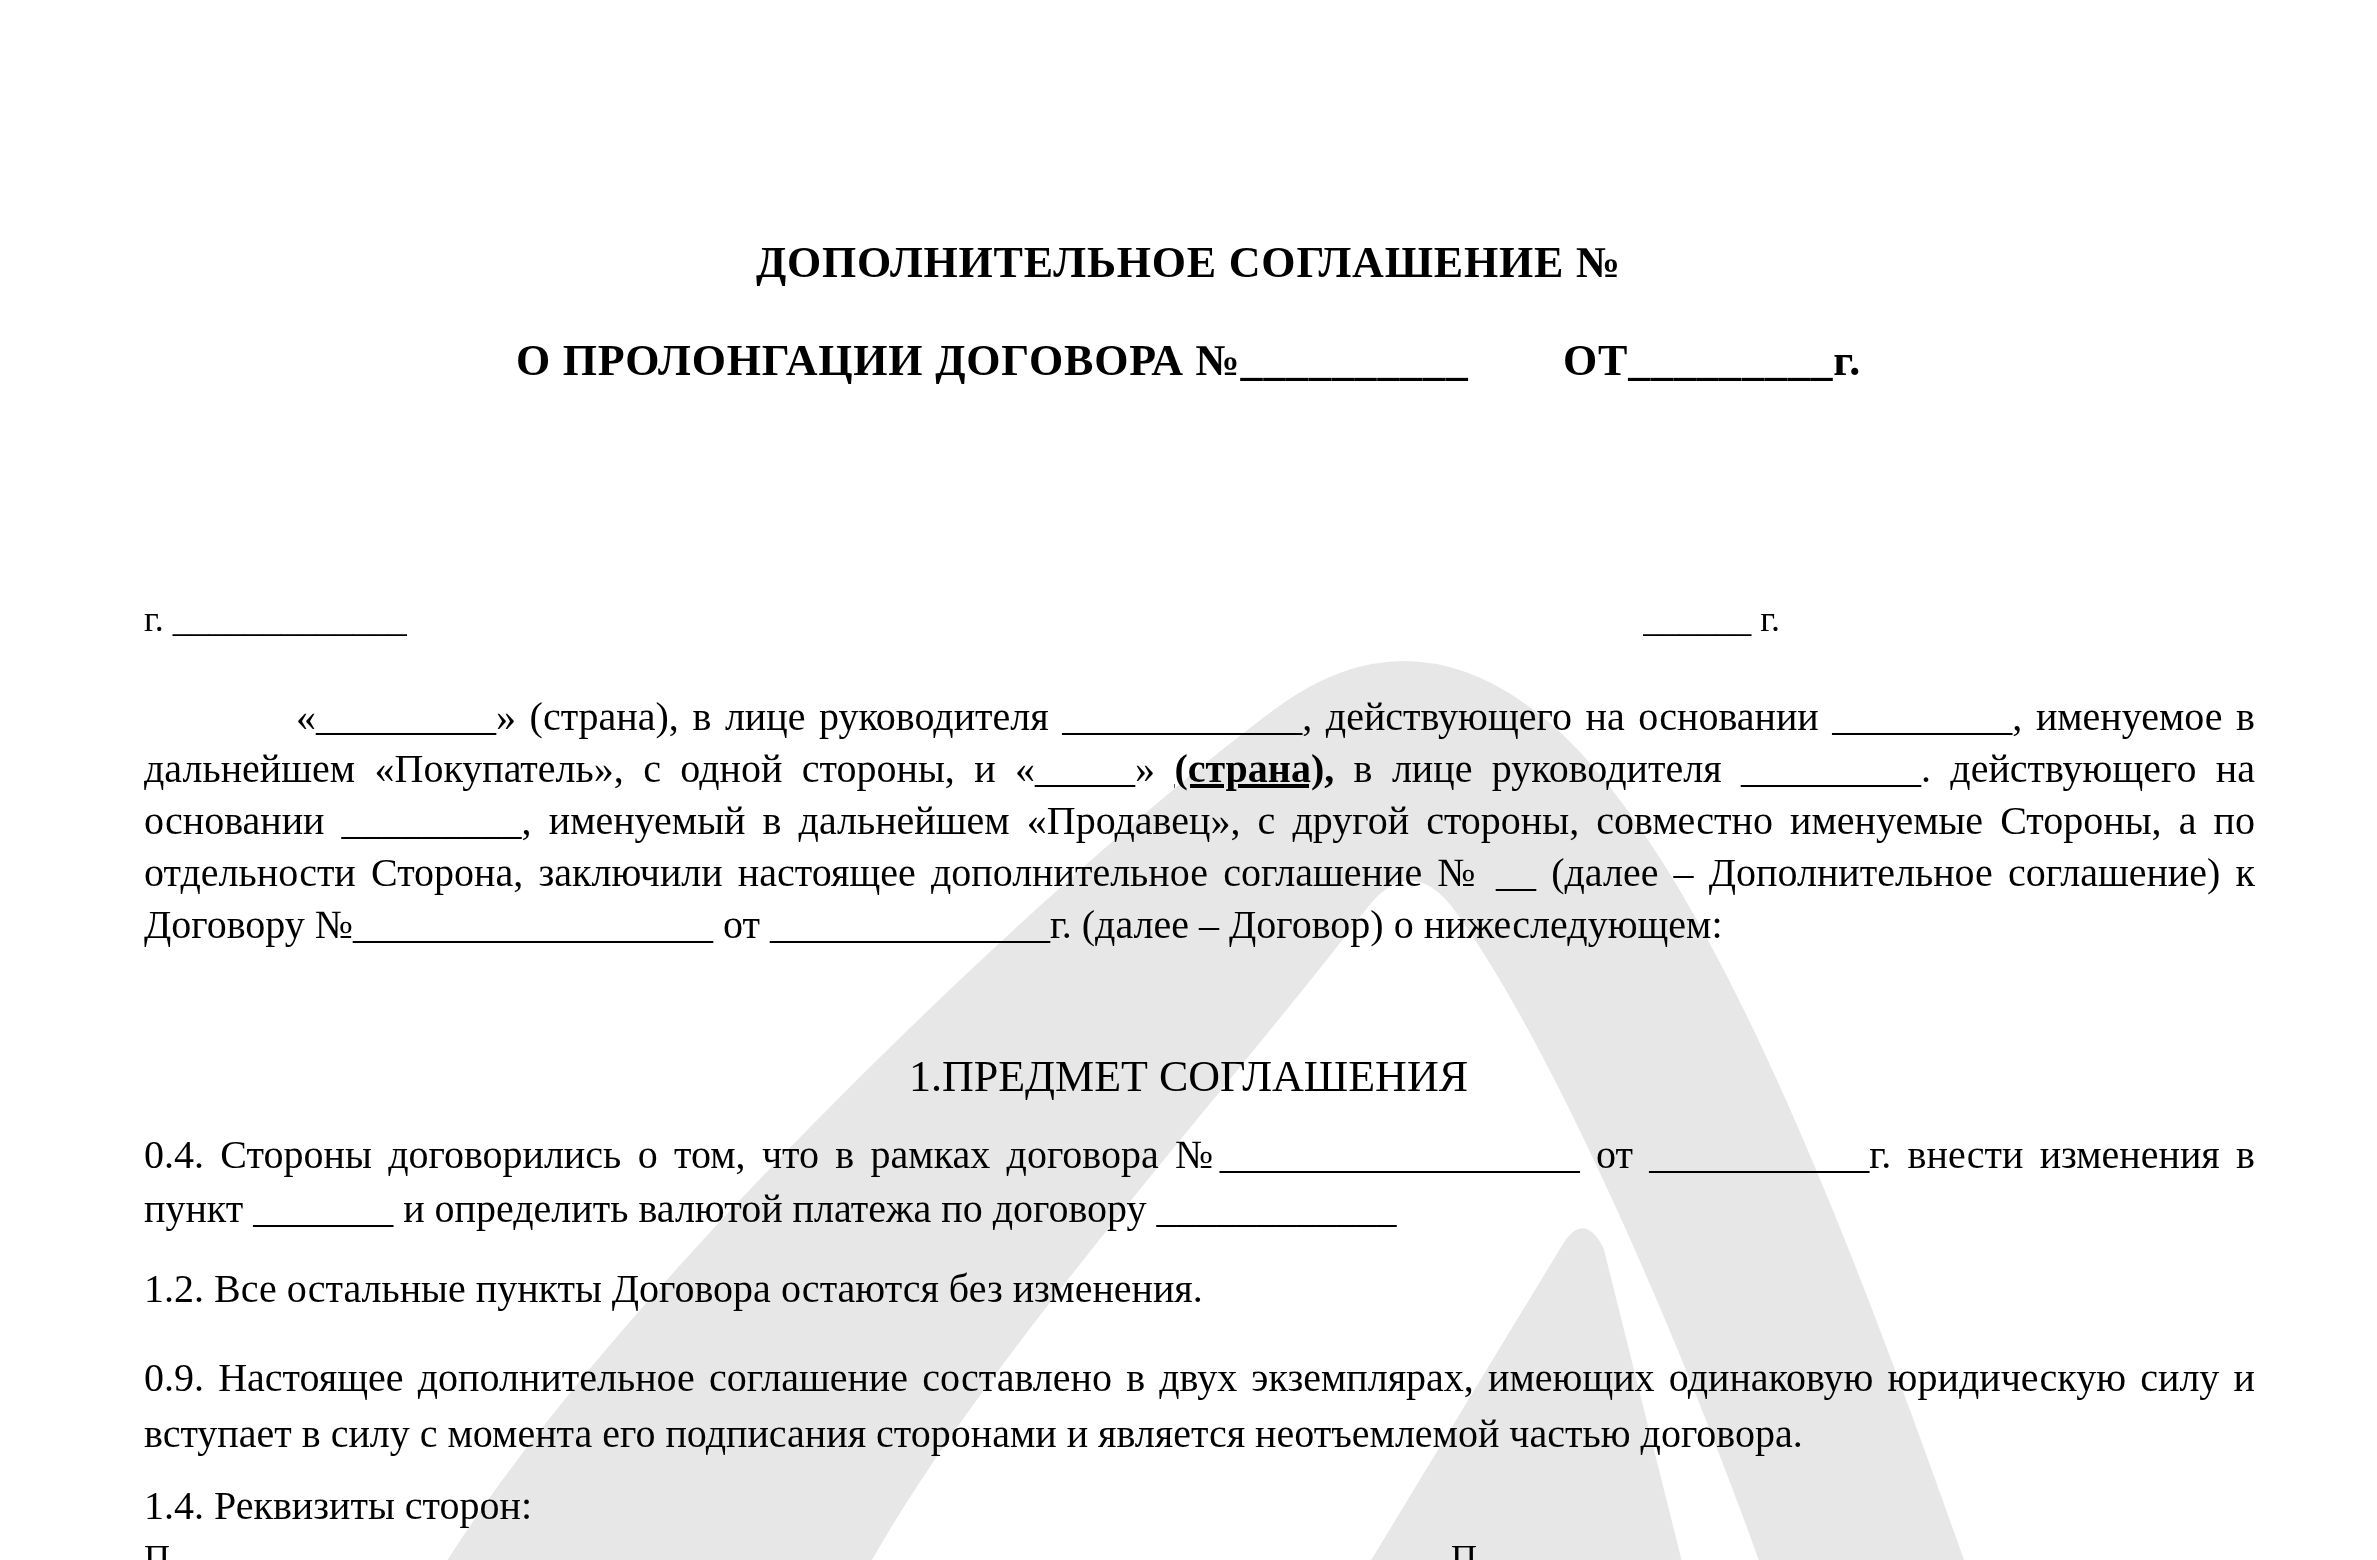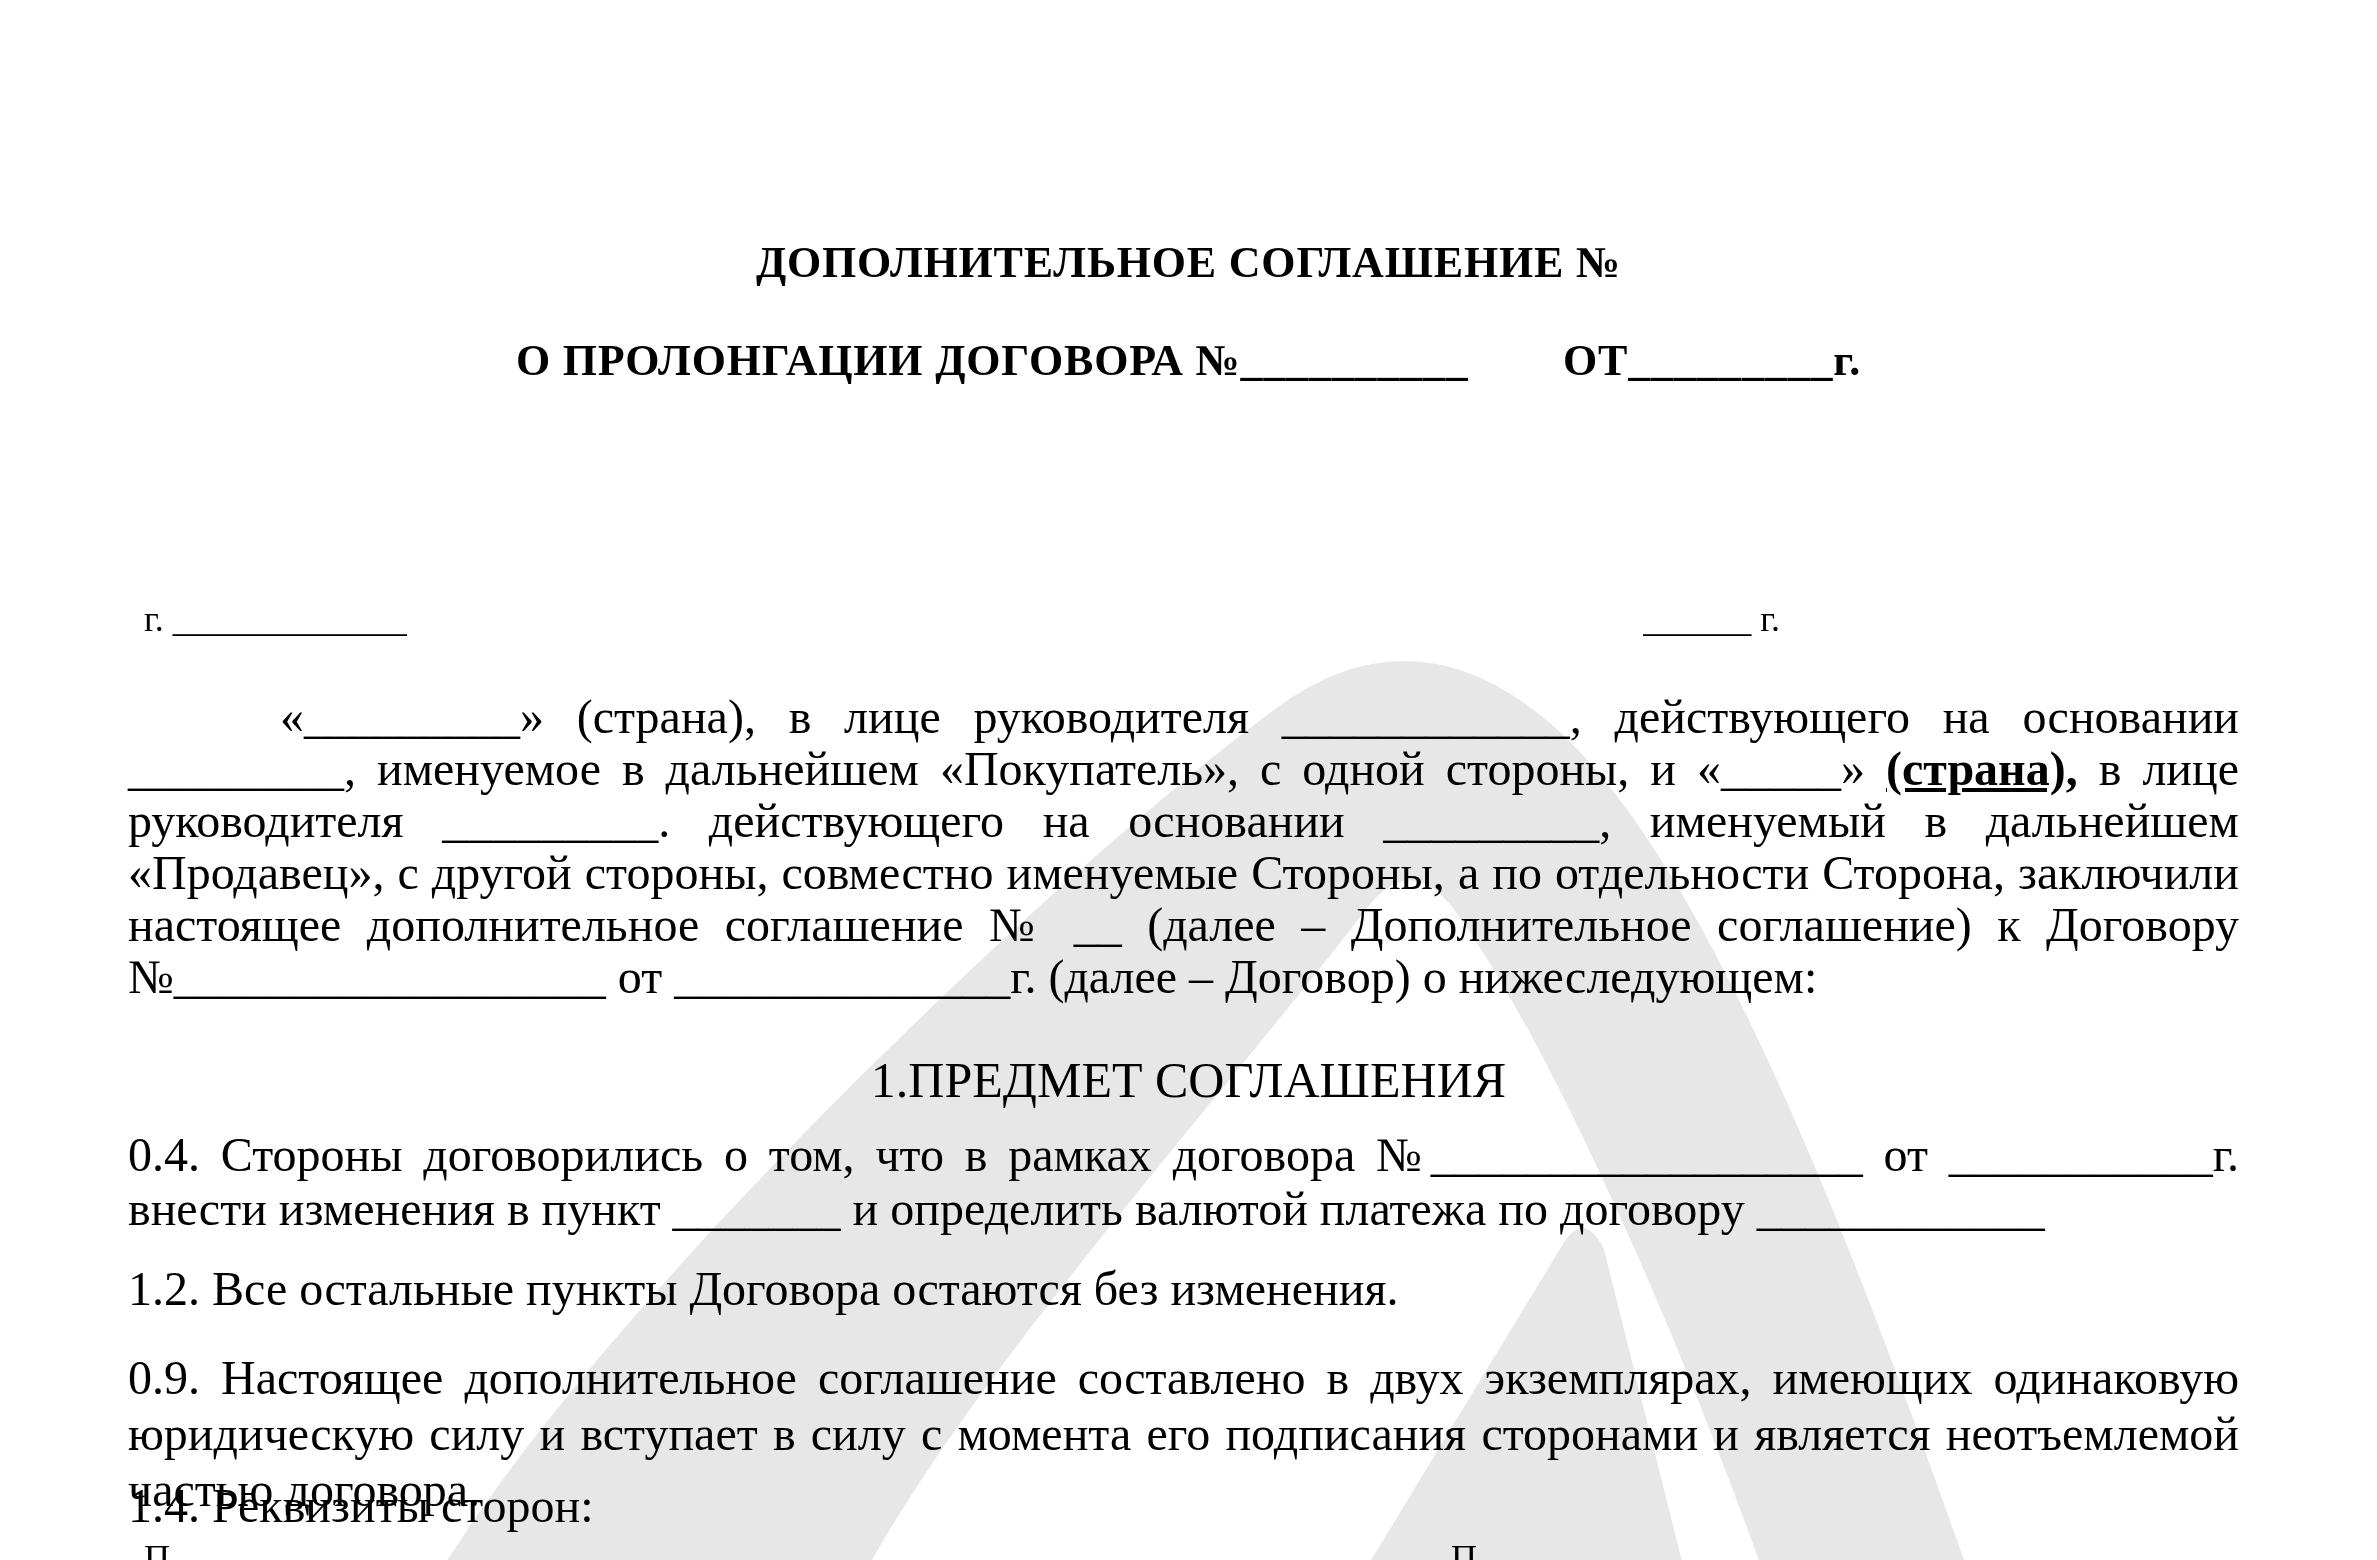--- a/index.html
+++ b/index.html
@@ -42,33 +42,33 @@
   .city-row {
     left: 144px;
     top: 598px;
     width: 2111px;
     font-size: 36px;
     display: flex;
     justify-content: space-between;
   }
   .city-right { margin-right: 475px; }
   .para {
-    left: 128px;
+    left: 144px;
     width: 2111px;
-    font-size: 48px;
+    font-size: 40px;
     line-height: 52px;
     text-align: justify;
   }
   .preamble { top: 691px; text-indent: 152px; }
   .section-heading {
     left: 0;
     top: 1051px;
     width: 2377px;
     text-align: center;
-    font-size: 50px;
+    font-size: 44px;
   }
   .p11 { top: 1128px; line-height: 54px; }
   .p12 { top: 1263px; text-align: left; }
   .p13 { top: 1350px; line-height: 56px; }
   .p14 { top: 1480px; text-align: left; }
   .footer-row {
     left: 144px;
     top: 1537px;
     width: 2111px;
     height: 23px;

